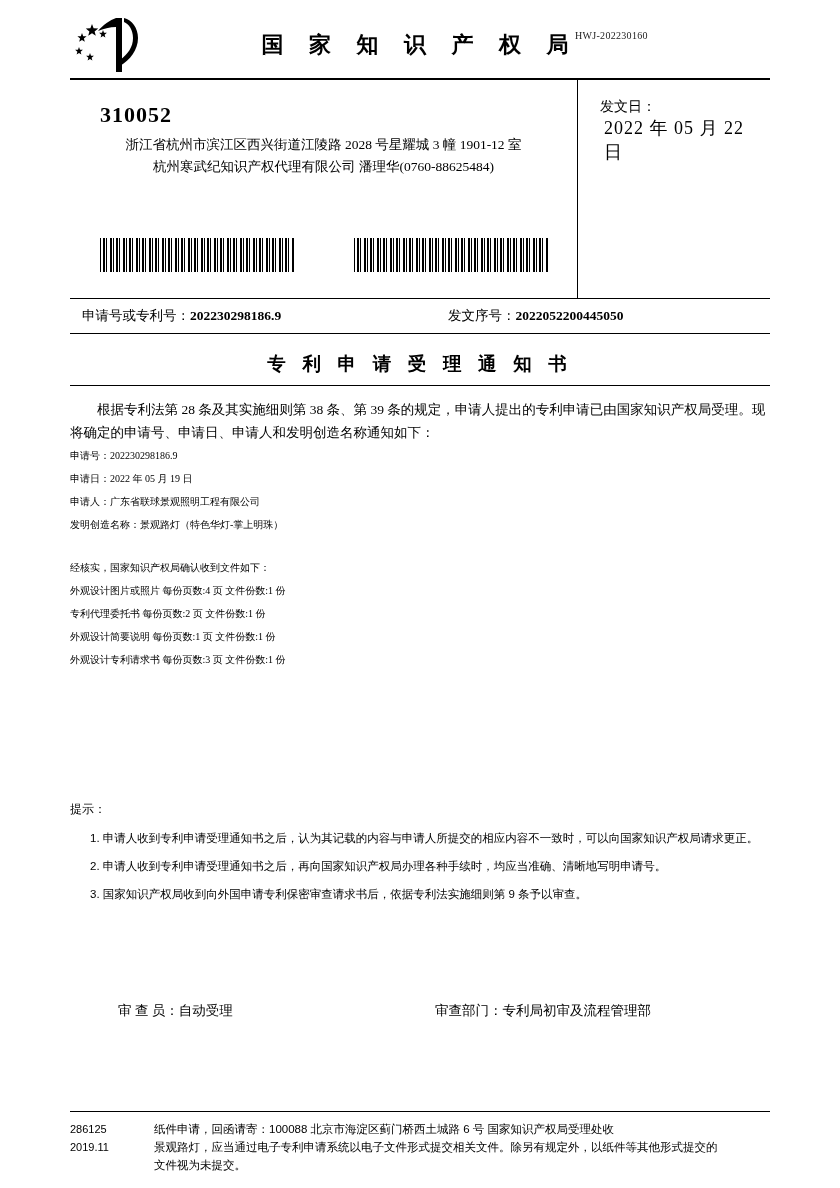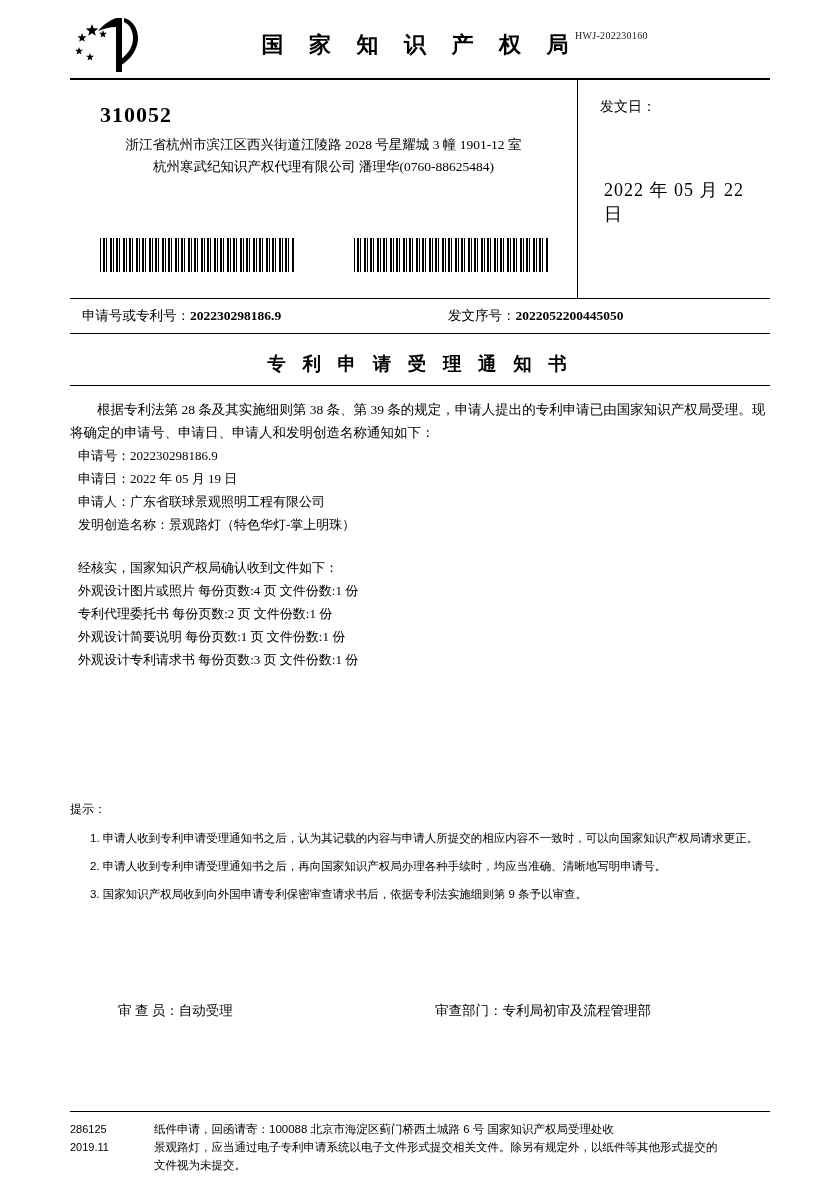--- a/index.html
+++ b/index.html
@@ -121,21 +121,20 @@
     top: 0;
     right: 12px;
     height: 218px;
   }
   .send-label {
     margin-top: 18px;
     margin-left: 22px;
     font-size: 14px;
   }
   .send-date {
-    margin-top: 62px;
     margin-left: 26px;
     font-size: 18px;
     letter-spacing: 1px;
   }
 
   
   .numbers-row {
     position: relative;
     height: 34px;
     border-bottom: 1.5px solid #000;
@@ -170,23 +169,22 @@
   
   .body-text {
     font-size: 13.5px;
     line-height: 23px;
     margin-top: 12px;
   }
   .indent2 {
     text-indent: 27px;
   }
   .body-line {
-    font-size: 13px;
+    font-size: 10px;
     line-height: 23px;
-    margin-left: 8px;
   }
   .gap {
     height: 20px;
   }
 
   
   .notes {
     margin-top: 128px;
     font-size: 12px;
     line-height: 21px;

